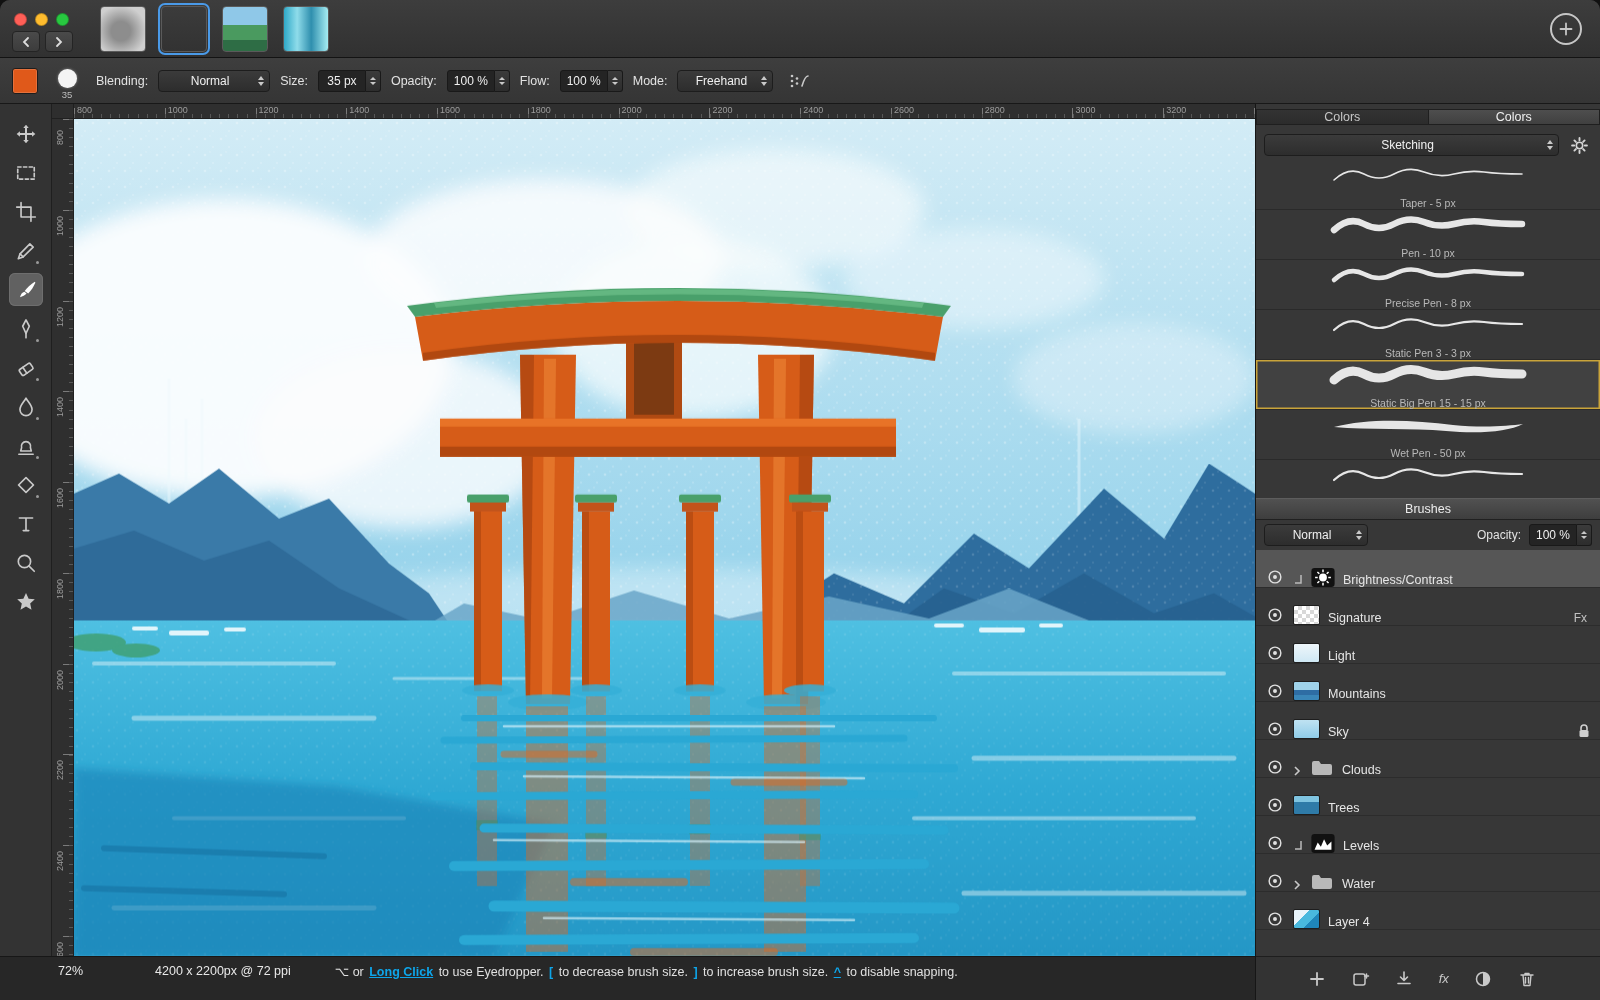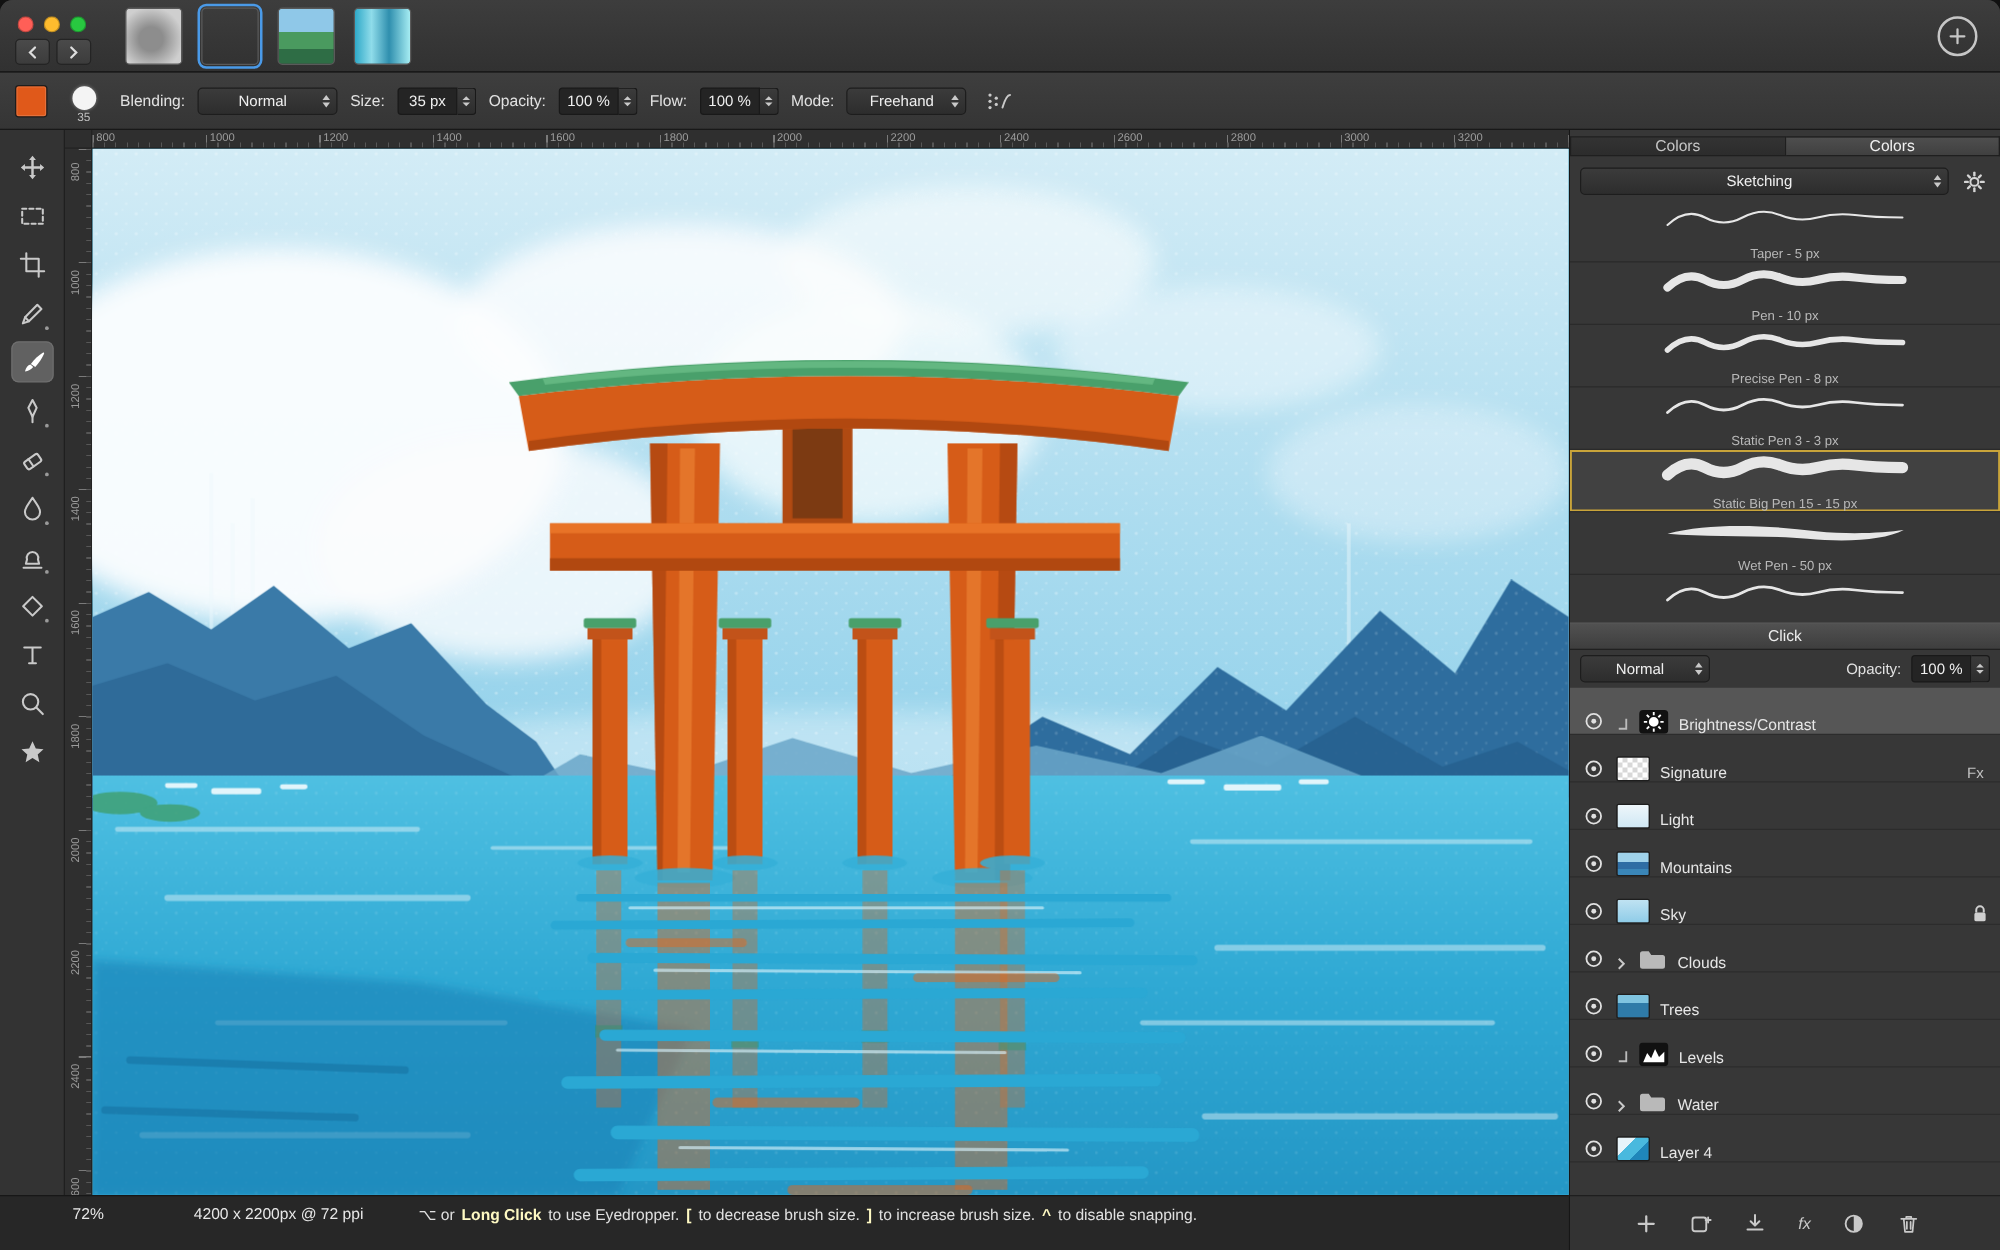--- a/index.html
+++ b/index.html
@@ -83,21 +83,21 @@
                  transform-origin:left top; white-space:nowrap; }
   .canvas { flex:1; position:relative; background:#49b9de; min-width:0; }
   .canvas svg { position:absolute; inset:0; width:100%; height:100%; display:block; }
 
   
   .statusbar { height:44px; flex:none; background:#272727; border-top:1px solid #171717;
                display:flex; align-items:flex-start; padding-top:7px; font-size:12.5px; }
   .statusbar .zoom { margin-left:58px; color:#e8e8e8; }
   .statusbar .docinfo { margin-left:72px; color:#e8e8e8; }
   .statusbar .hint { margin-left:44px; white-space:nowrap; }
-  .hn { color:#e0e0e0; } .hb { color:#fef9c3; font-weight:bold; margin:0 2px; }
+  .hn { color:#e0e0e0; } .hb { color:#0ea5e9; font-weight:bold; margin:0 2px;text-decoration:underline; }
 
   
   .right-panel { flex:1; background:#373737; border-left:1px solid #161616; display:flex; flex-direction:column; min-height:0; }
   .panel-tabs { height:26px; display:flex; flex:none;align-items:center; }
   .ptab { flex:1; display:flex; align-items:center; justify-content:center; font-size:12.5px; color:#c6c6c6;
           background:linear-gradient(#333,#2c2c2c); border:1px solid #1f1f1f; cursor:pointer; }
   .ptab + .ptab { border-left:none; }
   .ptab.active { background:linear-gradient(#4e4e4e,#404040); color:#f0f0f0; }
   .brush-cat-row { height:30px; flex:none; display:flex; align-items:center; gap:8px; padding:0 8px; }
   .brush-cat-row .popup { flex:1; }
@@ -586,21 +586,21 @@
             <div class="brush-label">Wet Pen - 50 px</div>
           </div>
           <div class="brush-row">
             <svg viewBox="0 0 200 26" width="210" height="26">
               <path d="M6 17 Q21 3 36 11 T66 11 T96 9 T126 11 T156 9 T194 11" fill="none" stroke="#e6e6e6" stroke-width="2.2" stroke-linecap="round"></path>
             </svg>
             <div class="brush-label"></div>
           </div>
         </div>
       <div class="layers-header">
-        <span>Click</span>
+        <span>Brushes</span>
       </div>
       <div class="blend-row">
         <div class="popup w100">
           <span class="val">Normal</span>
           <span class="chev">
               <i class="up"></i>
               <i class="dn"></i>
             </span>
         </div>
         <span class="tlabel small">Opacity:</span>

